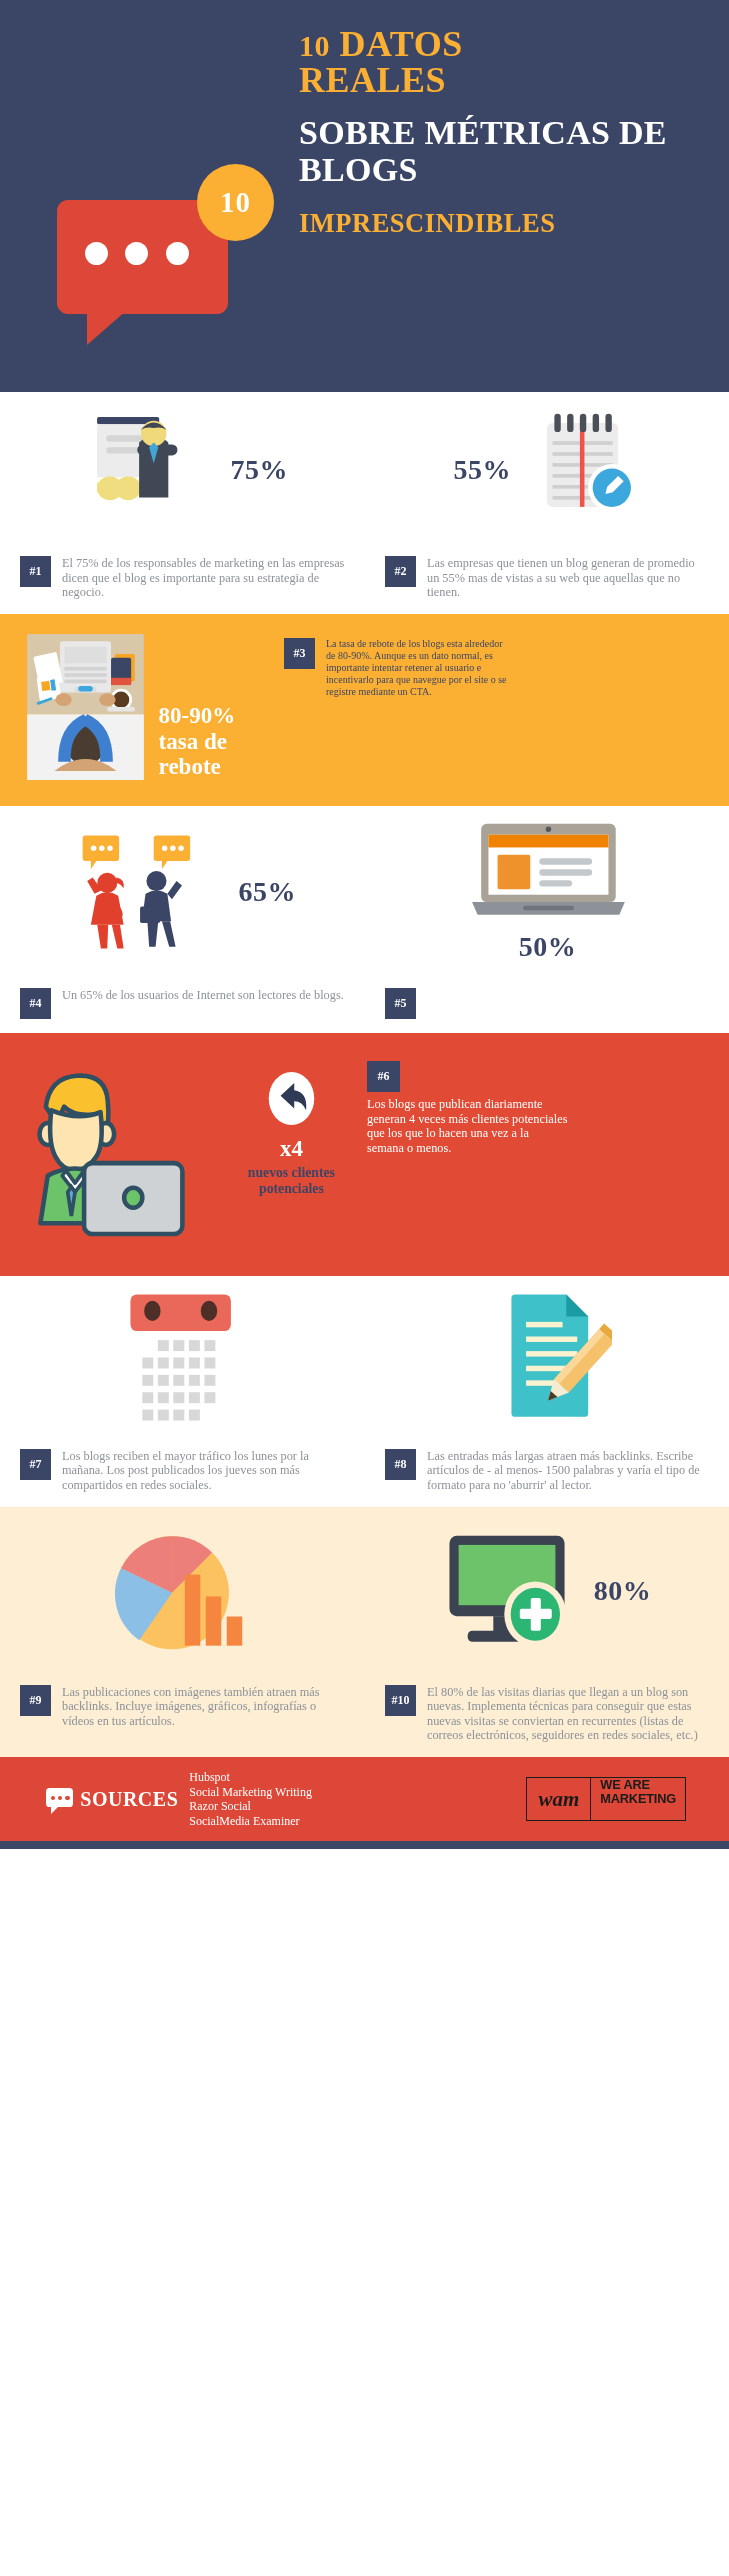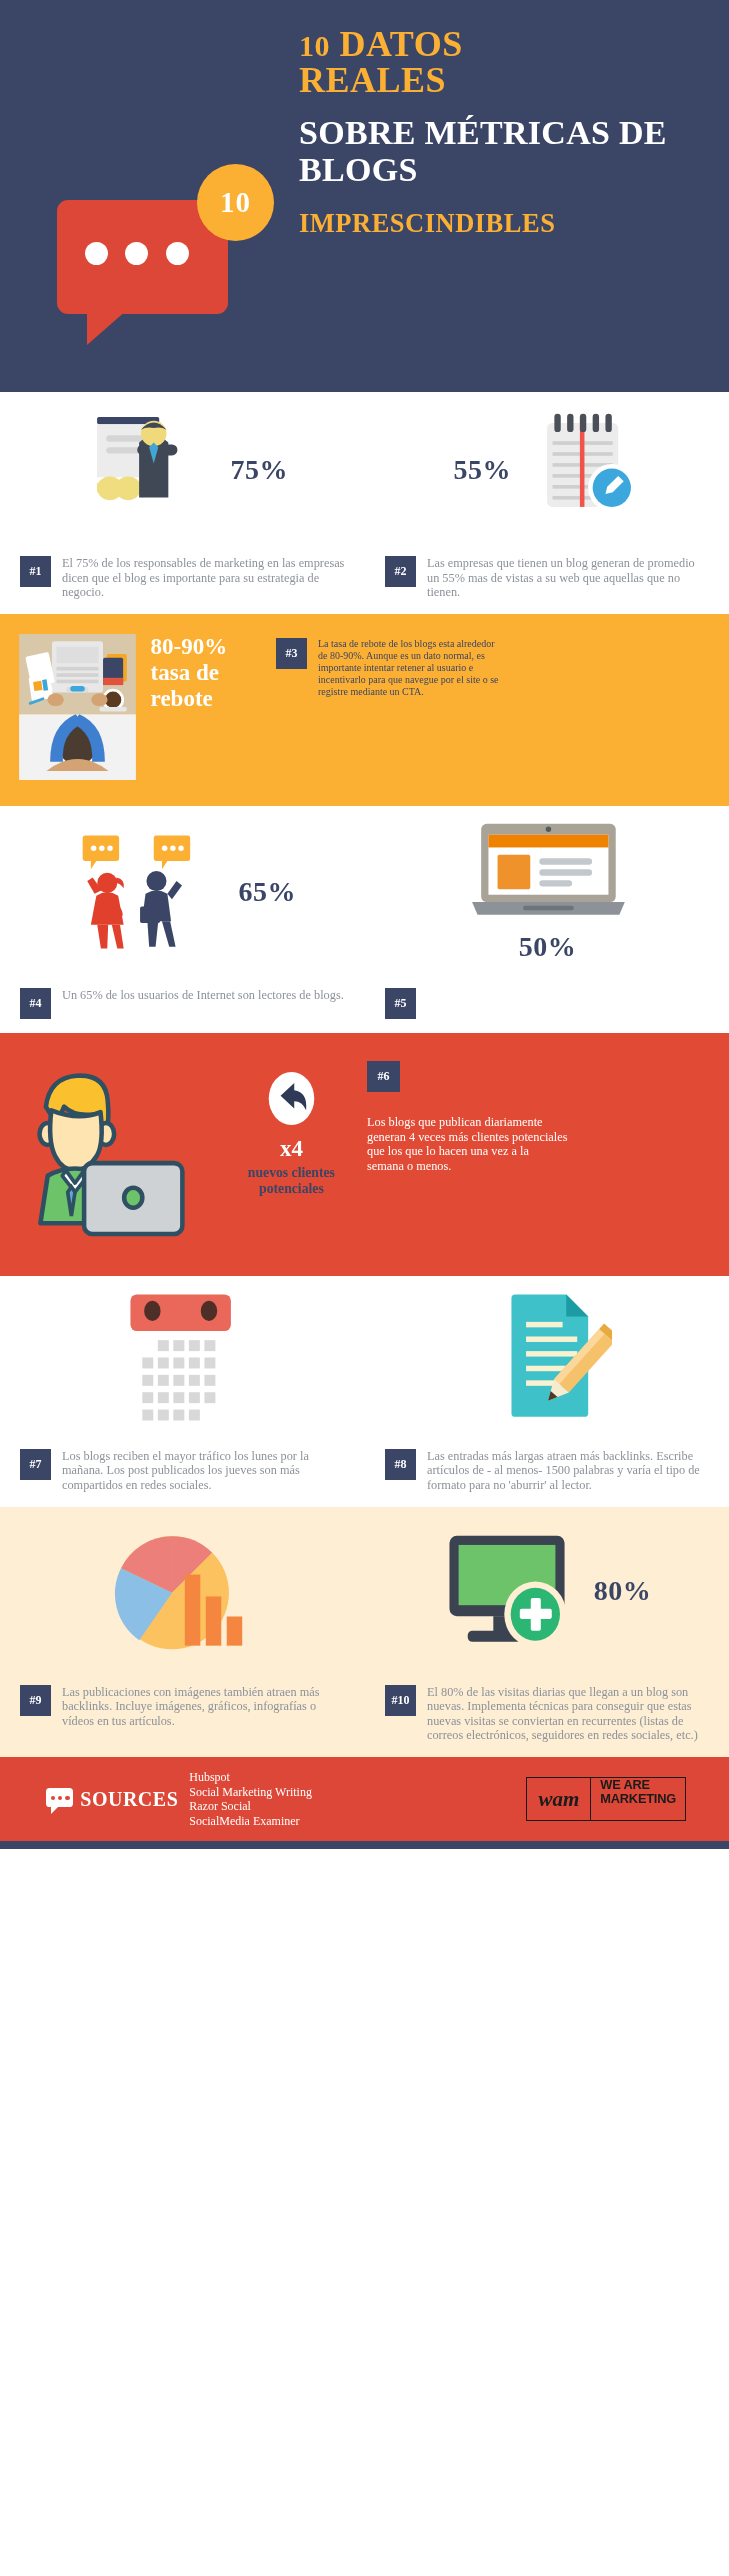--- a/index.html
+++ b/index.html
@@ -89,38 +89,38 @@
   .fact-text {
     color: #8d9299; font-size: 12.3px; line-height: 1.18;
     font-family: "Liberation Serif", serif;
   }
 
   
   .svgart { display: block; }
 
   
   .band-3 { padding: 20px 0 25.5px 0; display: flex; align-items: flex-start; }
-  .band-3 .left { display: flex; align-items: flex-start; padding-left: 19px; }
+  .band-3 .left { display: flex; align-items: flex-end; padding-left: 27px; }
   .band-3 .big-stat {
     color: #ffffff; font-weight: bold; font-size: 23px; line-height: 1.12;
     margin-left: 14.6px; width: 109px;
   }
   .band-3 .right { display: flex; padding-left: 16.4px; padding-top: 3.6px; }
   .band-3 .numbox { background: #3b4566; }
   .band-3 .fact-text { color: #3b4566; font-size: 10px; line-height: 1.2; width: 182px; }
 
   
   .band-6 { padding: 24px 0 31px 0; display: flex; align-items: flex-start; }
   .band-6 .person { padding-left: 20px; padding-top: 5.5px; }
   .band-6 .mid { text-align: center; padding: 12.8px 9px 0 12.8px; width: 137px; }
   .band-6 .x4 { color: #ffffff; font-weight: bold; font-size: 23px; margin-top: 5px; }
   .band-6 .x4sub { color: #3b4566; font-weight: bold; font-size: 13.7px; line-height: 1.22; margin-top: 2.7px; }
   .band-6 .right { padding-left: 9px; padding-top: 3.6px; width: 210px; }
   .band-6 .numbox { background: #3b4566; width: 33px; }
-  .band-6 .fact-text { color: #ffffff; font-size: 12.3px; line-height: 1.2; margin-top: 23px; }
+  .band-6 .fact-text { color: #ffffff; font-size: 12.3px; line-height: 1.2; margin-top: 5px; }
 
   
   .footer {
     background: #dd4737; height: 84px;
     display: flex; align-items: center; position: relative;
   }
   .footer-left { display: flex; align-items: center; padding-left: 46px; }
   .f-bubble { position: relative; width: 27px; height: 22px; margin-right: 7.3px; }
   .f-bubble .b { width: 27px; height: 19px; background: #fff; border-radius: 3.6px; }
   .f-bubble .t {

